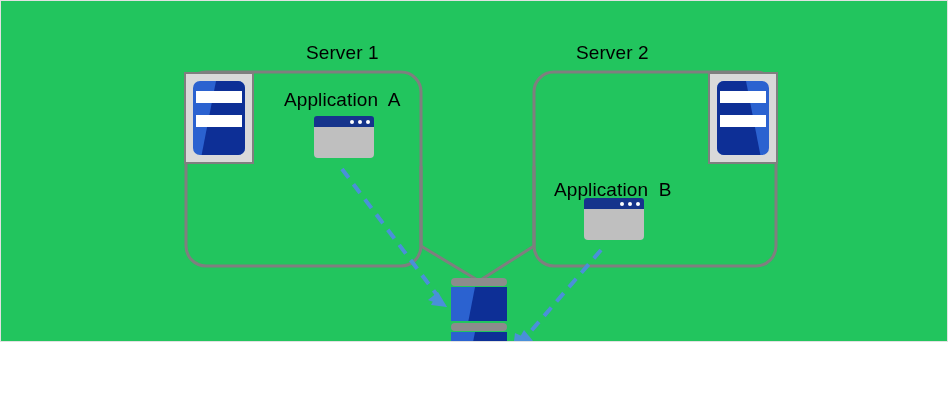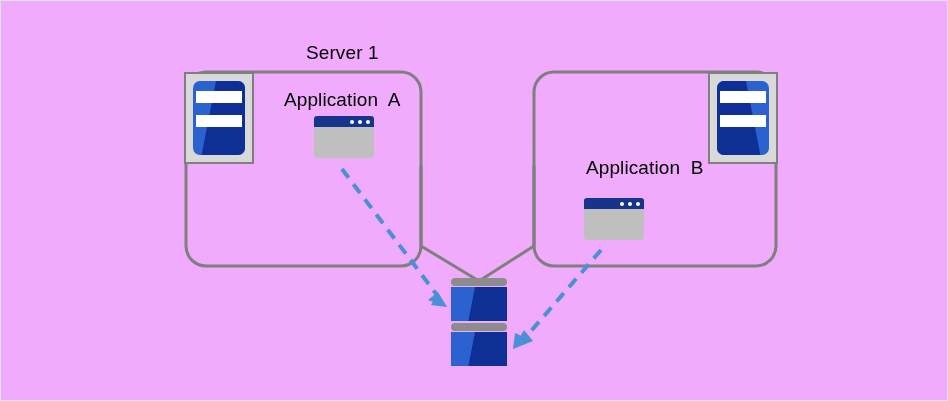--- a/index.html
+++ b/index.html
@@ -1,38 +1,38 @@
 <!DOCTYPE html>
 <html><head>
 <meta charset="utf-8">
 <style>
   html,body{margin:0;padding:0;background:#ffffff;}
   body{font-family:"Liberation Sans",sans-serif;}
   #canvas{
     position:relative;
-    width:948px;height:401px;
-    background:#f0abfc;
+    width:948px;height:342px;
+    background:#22c55e;
     border:1px solid #e2e2e2;
     box-sizing:border-box;
     overflow:hidden;
   }
   #vector{position:absolute;left:0;top:0;width:948px;height:401px;}
 
   .label{
     position:absolute;
     color:#000000;
     font-size:19px;
     line-height:22px;
     white-space:pre;
     letter-spacing:0.1px;
   }
   #label-server1{left:305px;top:41px;}
   #label-server2{left:575px;top:41px;}
   #label-appA{left:283px;top:88px;text-align:right;}
-  #label-appB{left:553px;top:156px;margin-left:32px;}
+  #label-appB{left:553px;top:178px;}
   #label-disk{left:419px;top:366px;}
 
   
   .srv-icon{
     position:absolute;
     background:#d9d9d9;
     border:2px solid #7f7f7f;
     box-sizing:border-box;
   }
   .srv-icon .chip{
@@ -147,20 +147,21 @@
 
   <div class="appwin" id="appwin-a">
     <div class="titlebar">
       <span class="dot d1"></span>
       <span class="dot d2"></span>
       <span class="dot d3"></span>
     </div>
     <div class="body"></div>
   </div>
 
+  <div class="label" id="label-server2">Server 2</div>
 
   <div class="srv-icon" id="srv-icon-2">
     <div class="chip"></div>
     <div class="bar b1"></div>
     <div class="bar b2"></div>
   </div>
 
   <div class="label" id="label-appB">Application  B</div>
 
   <div class="appwin" id="appwin-b">

